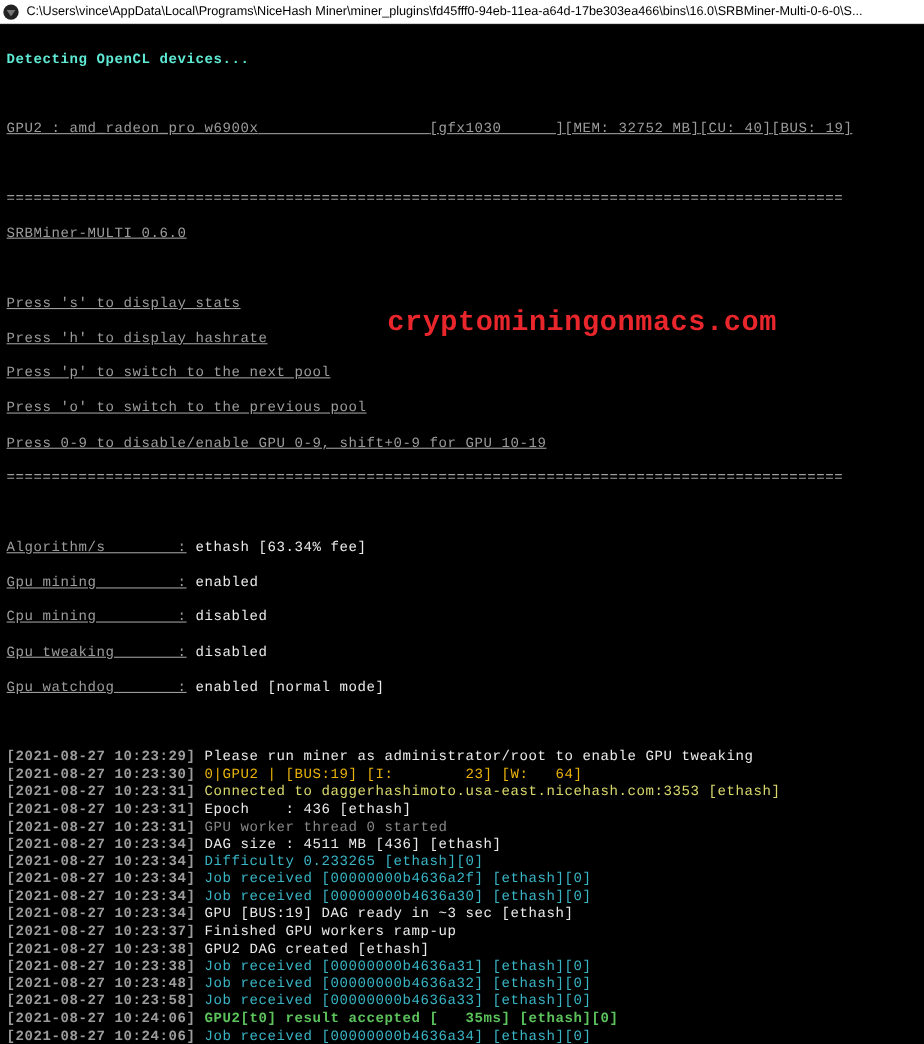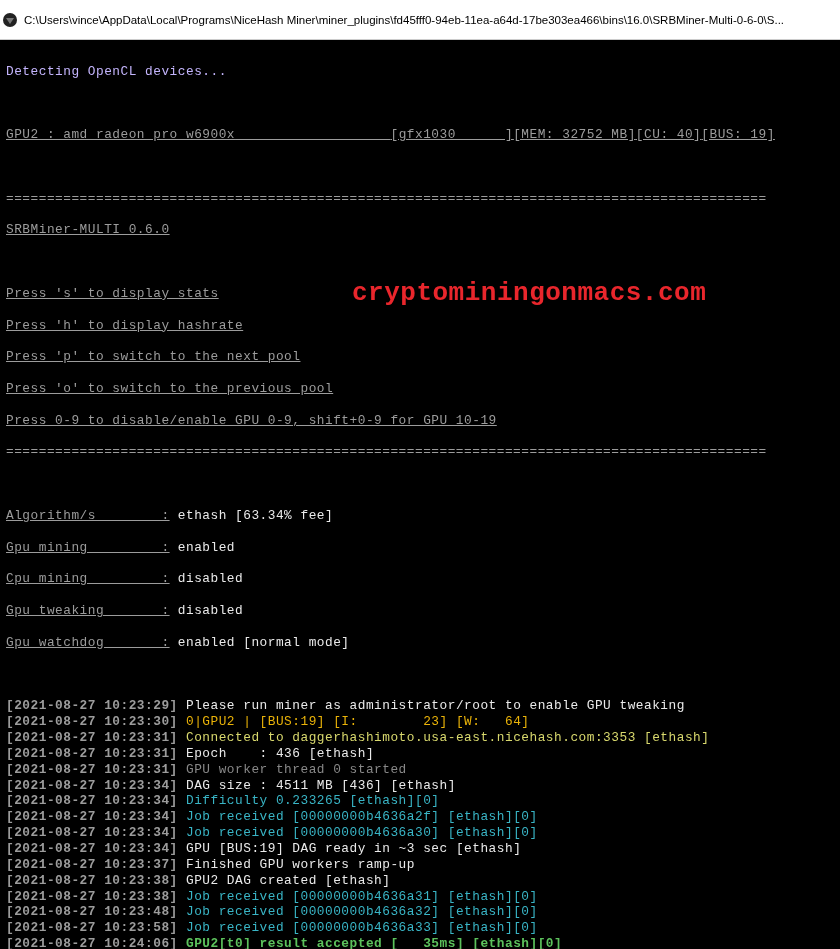--- a/index.html
+++ b/index.html
@@ -7,40 +7,40 @@
       background:#000;
       width:840px;
       height:949px;
       font-family:"Consolas","Courier New",monospace;
       font-size:12.8px;
       overflow:hidden;
       position:relative;
     }
     .titlebar {
       background:#fff;
-      height:40px;
+      height:22px;
       display:flex;
       align-items:center;
       border-bottom:1px solid #ccc;
       padding-left:2px;
       font-family:"Segoe UI",Arial,sans-serif;
       font-size:11.5px;
       color:#000;
     }
     .titlebar svg { margin-right:6px; flex-shrink:0; }
     .term {
       background:#000;
       padding:8px 6px 6px 6px;
       color:#c0c0c0;
       white-space:pre;
       line-height:1.24;
       letter-spacing:0.5px;
     }
     .line { display:block; }
-    .magenta  { color:#c4b5fd; font-weight:normal; }
+    .magenta  { color:#5eead4; font-weight:bold; }
     .gray     { color:#9c9c9c;text-decoration:underline; }
     .white    { color:#eaeaea; }
     .dim      { color:#888; }
     .yellow   { color:#d8d86d;margin-top:11px; }
     .ts       { color:#9c9c9c;font-weight:bold; }
     .blue     { color:#eab308; }
     .cyan     { color:#39b5c6; }
     .green    { color:#5cc25c;font-weight:bold; }
     .watermark {
       position:absolute;

